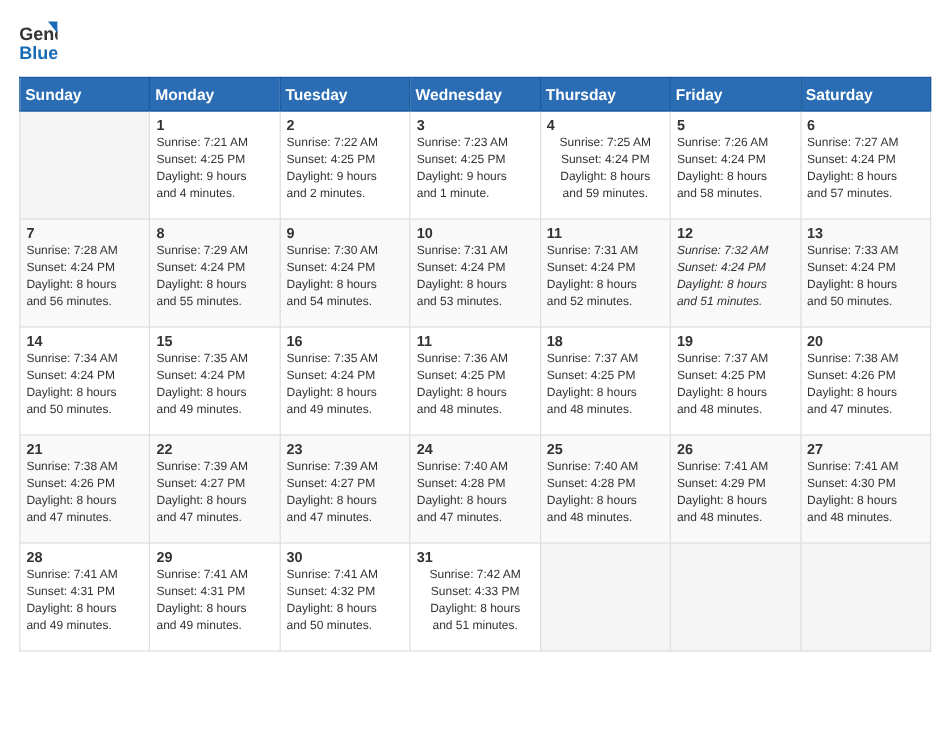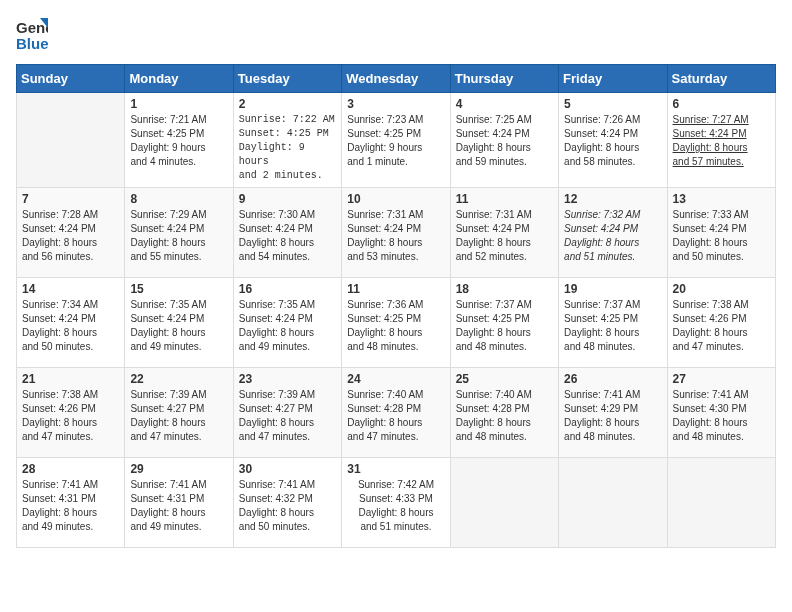--- a/index.html
+++ b/index.html
@@ -111,49 +111,49 @@
         <td class="empty-cell"></td>
         <td>
           <span class="day-number">1</span>
           <div class="day-info" style="white-space: pre-line;">Sunrise: 7:21 AM
 Sunset: 4:25 PM
 Daylight: 9 hours
 and 4 minutes.</div>
         </td>
         <td>
           <span class="day-number">2</span>
-          <div class="day-info" style="white-space: pre-line; font-family: Liberation Mono, monospace;">Sunrise: 7:22 AM
+          <div class="day-info" style="white-space: pre-line;">Sunrise: 7:22 AM
 Sunset: 4:25 PM
 Daylight: 9 hours
 and 2 minutes.</div>
         </td>
         <td>
           <span class="day-number">3</span>
           <div class="day-info" style="white-space: pre-line;">Sunrise: 7:23 AM
 Sunset: 4:25 PM
 Daylight: 9 hours
 and 1 minute.</div>
         </td>
         <td>
           <span class="day-number">4</span>
-          <div class="day-info" style="white-space: pre-line;">Sunrise: 7:25 AM
+          <div class="day-info" style="white-space: pre-line; text-align: center;">Sunrise: 7:25 AM
 Sunset: 4:24 PM
 Daylight: 8 hours
 and 59 minutes.</div>
         </td>
         <td>
           <span class="day-number">5</span>
           <div class="day-info" style="white-space: pre-line;">Sunrise: 7:26 AM
 Sunset: 4:24 PM
 Daylight: 8 hours
 and 58 minutes.</div>
         </td>
         <td>
           <span class="day-number">6</span>
-          <div class="day-info" style="white-space: pre-line; text-decoration: underline;">Sunrise: 7:27 AM
+          <div class="day-info" style="white-space: pre-line;">Sunrise: 7:27 AM
 Sunset: 4:24 PM
 Daylight: 8 hours
 and 57 minutes.</div>
         </td>
       </tr>
       <tr>
         <td>
           <span class="day-number">7</span>
           <div class="day-info" style="white-space: pre-line;">Sunrise: 7:28 AM
 Sunset: 4:24 PM

